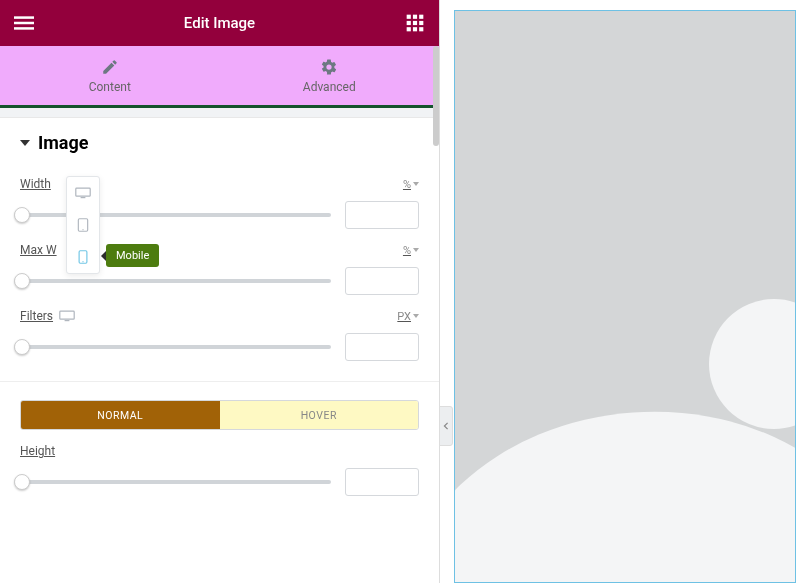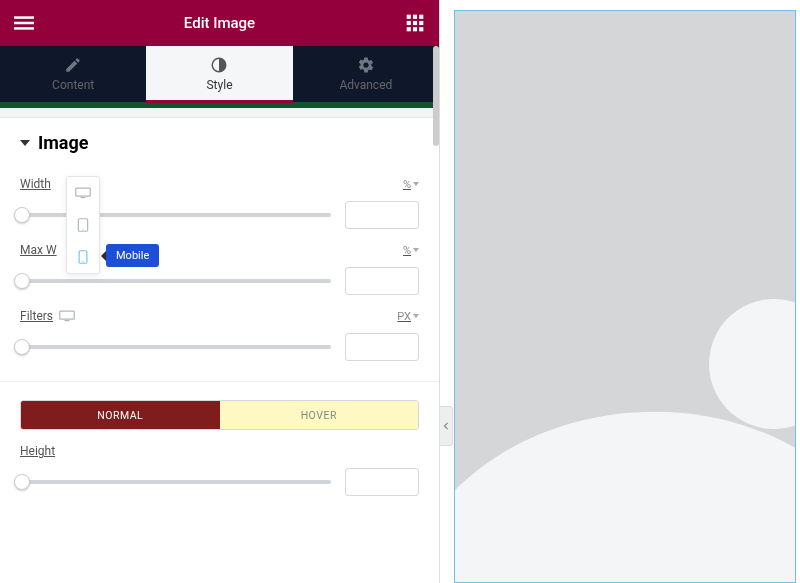--- a/index.html
+++ b/index.html
@@ -3,21 +3,21 @@
 <meta charset="utf-8">
 <style>
   * { box-sizing: border-box; margin: 0; padding: 0; font-family: -apple-system, BlinkMacSystemFont, "Segoe UI", Roboto, sans-serif; }
   body { width: 800px; height: 583px; overflow: hidden; background: #fff; display: flex; }
   .panel { width: 440px; height: 100%; display: flex; flex-direction: column; position: relative; border-right: 1px solid #ddd; }
   .panel-scrollbar { position:absolute; right:0; top:46px; width:6px; height:100px; background:#ccc; border-radius:3px; }
   .header { background: #93003c; height: 46px; display: flex; align-items: center; justify-content: space-between; padding: 0 14px; color: #fff; }
   .header-title { font-size: 15px; font-weight: 500; position:absolute; left:0; right:0; text-align:center; pointer-events:none;}
   .hamburger, .apps-icon { cursor: pointer; display:flex; align-items:center; justify-content:center; width:20px; height:20px;}
   .hamburger svg, .apps-icon svg { fill:#fff; }
-  .tabs { display: flex; height: 62px; border-bottom: 6px solid #14532d; background:#0f172a; }
+  .tabs { display: flex; height: 62px; border-bottom: 3px solid #14532d; background:#f0abfc; }
   .tab { flex: 1; display: flex; flex-direction: column; align-items: center; justify-content: center; font-size: 12px; color: #666; cursor: pointer; gap:4px; position:relative;}
   .tab.active { background: #f4f6f8; color:#333; }
   .tab.active::after { content:""; position:absolute; bottom:-1px; left:0; right:0; height:3px; background:#93003c; }
   .tab svg { width:18px; height:18px; fill:#6d7882; }
   .tab.active svg { fill:#555; }
   .section-bar { background:#f1f3f5; height:10px; border-bottom:1px solid #e8e8e8; }
   .section-header { display:flex; align-items:center; padding: 14px 20px 10px; font-weight:700; font-size:18px; gap:8px; }
   .section-header .caret { width:0; height:0; border-left:5px solid transparent; border-right:5px solid transparent; border-top:6px solid #333; }
   .controls { padding: 0 20px 20px; }
   .control-row { display:flex; align-items:center; justify-content:space-between; padding-top:14px; font-size:12px; color:#555;text-decoration:underline;}
@@ -28,26 +28,26 @@
   .unit .chev { width:0;height:0;border-left:3px solid transparent;border-right:3px solid transparent;border-top:4px solid #aaa;}
   .slider-row { display:flex; align-items:center; gap:14px; margin-top:10px; margin-left:-6px;}
   .slider { flex:1; position:relative; height:20px; display:flex; align-items:center;}
   .slider-track { height:4px; background:#d0d4d8; width:100%; border-radius:2px;}
   .slider-thumb { position:absolute; left:0; width:16px; height:16px; background:#fff; border:1px solid #ccc; border-radius:50%; box-shadow:0 1px 2px rgba(0,0,0,0.2);}
   .value-input { width:74px; height:28px; border:1px solid #d5d8dc; border-radius:3px; padding:0 6px; font-size:12px; }
   .responsive-popover { position:absolute; left:66px; top:176px; width:34px; background:#fff; border:1px solid #e3e6e9; border-radius:3px; box-shadow:0 2px 6px rgba(0,0,0,0.08); z-index:10; }
   .responsive-popover .item { height:32px; display:flex; align-items:center; justify-content:center; cursor:pointer;}
   .responsive-popover .item svg { width:16px; height:14px; fill:#b0b6be;}
   .responsive-popover .item.active svg { fill:#71c6e5;}
-  .tooltip { position:absolute; left:106px; top:244px; background:#1d4ed8; color:#fff; font-size:11px; padding:5px 10px; border-radius:3px; z-index:11; white-space:nowrap;}
+  .tooltip { position:absolute; left:106px; top:244px; background:#4d7c0f; color:#fff; font-size:11px; padding:5px 10px; border-radius:3px; z-index:11; white-space:nowrap;}
   .tooltip::before { content:""; position:absolute; left:-5px; top:50%; transform:translateY(-50%); border-top:5px solid transparent; border-bottom:5px solid transparent; border-right:5px solid #2b2b2b;}
   .divider { height:1px; background:#eee; margin:20px -20px 0;}
   .state-tabs { display:flex; margin-top:18px; border:1px solid #d5d8dc; border-radius:3px; overflow:hidden; height:30px;}
   .state-tab { flex:1; display:flex; align-items:center; justify-content:center; font-size:10.5px; letter-spacing:0.5px; color:#888; cursor:pointer; background:#fef9c3;}
-  .state-tab.active { background:#7f1d1d; color:#fff;}
+  .state-tab.active { background:#a16207; color:#fff;}
   .icon-btn { width:28px; height:28px; border:1px solid #d5d8dc; border-radius:3px; display:flex; align-items:center; justify-content:center; cursor:pointer; background:#fff;}
   .icon-btn svg { fill:#6d7882; width:14px; height:14px;}
   .preview { flex:1; position:relative; background:#fff; padding:10px 4px 0 14px;}
   .preview-frame { width:100%; height:100%; border:1px solid #6ec1e4; background:#d4d6d7; position:relative; overflow:hidden;}
   .placeholder-circle { position:absolute; width:130px; height:130px; background:#f4f5f6; border-radius:50%; right:-44px; top:288px;}
   .placeholder-hill { position:absolute; width:500px; height:340px; background:#f4f5f6; border-radius:50% 50% 0 0 / 60% 60% 0 0; bottom:-170px; left:-60px; transform:rotate(-4deg);}
   .collapse-handle { position:absolute; left:-1px; top:406px; width:14px; height:40px; background:#eceef0; border:1px solid #ddd; display:flex; align-items:center; justify-content:center; cursor:pointer; z-index:5; border-radius:0 3px 3px 0;}
   .collapse-handle svg { width:8px; height:8px; fill:#888;}
 </style>
 </head>
@@ -78,26 +78,20 @@
     </div>
   </div>
 
   <div class="tabs">
     <div class="tab">
       <svg viewBox="0 0 24 24">
           <path d="M3 17.25V21h3.75l11-11-3.75-3.75-11 11zM20.71 7.04a1 1 0 0 0 0-1.41l-2.34-2.34a1 1 0 0 0-1.41 0l-1.83 1.83 3.75 3.75 1.83-1.83z"></path>
         </svg>
       <span>Content</span>
     </div>
-    <div class="tab active">
-      <svg viewBox="0 0 24 24">
-          <path d="M12 2a10 10 0 1 0 0 20 10 10 0 0 0 0-20zm0 18a8 8 0 0 1 0-16v16z"></path>
-        </svg>
-      <span>Style</span>
-    </div>
     <div class="tab">
       <svg viewBox="0 0 24 24">
           <path d="M19.14 12.94a7.14 7.14 0 0 0 .05-.94 7.14 7.14 0 0 0-.05-.94l2.03-1.58a.5.5 0 0 0 .12-.64l-1.92-3.32a.5.5 0 0 0-.6-.22l-2.39.96a7.03 7.03 0 0 0-1.62-.94l-.36-2.54A.5.5 0 0 0 14 2h-4a.5.5 0 0 0-.49.42l-.36 2.54c-.58.24-1.12.55-1.62.94l-2.39-.96a.5.5 0 0 0-.6.22L2.62 8.48a.5.5 0 0 0 .12.64l2.03 1.58a7.14 7.14 0 0 0 0 1.88l-2.03 1.58a.5.5 0 0 0-.12.64l1.92 3.32c.13.22.39.31.6.22l2.39-.96c.5.39 1.04.7 1.62.94l.36 2.54A.5.5 0 0 0 10 22h4a.5.5 0 0 0 .49-.42l.36-2.54c.58-.24 1.12-.55 1.62-.94l2.39.96c.21.09.47 0 .6-.22l1.92-3.32a.5.5 0 0 0-.12-.64l-2.03-1.58zM12 15.5A3.5 3.5 0 1 1 12 8.5a3.5 3.5 0 0 1 0 7z"></path>
         </svg>
       <span>Advanced</span>
     </div>
   </div>
 
   <div class="section-bar"></div>
 

